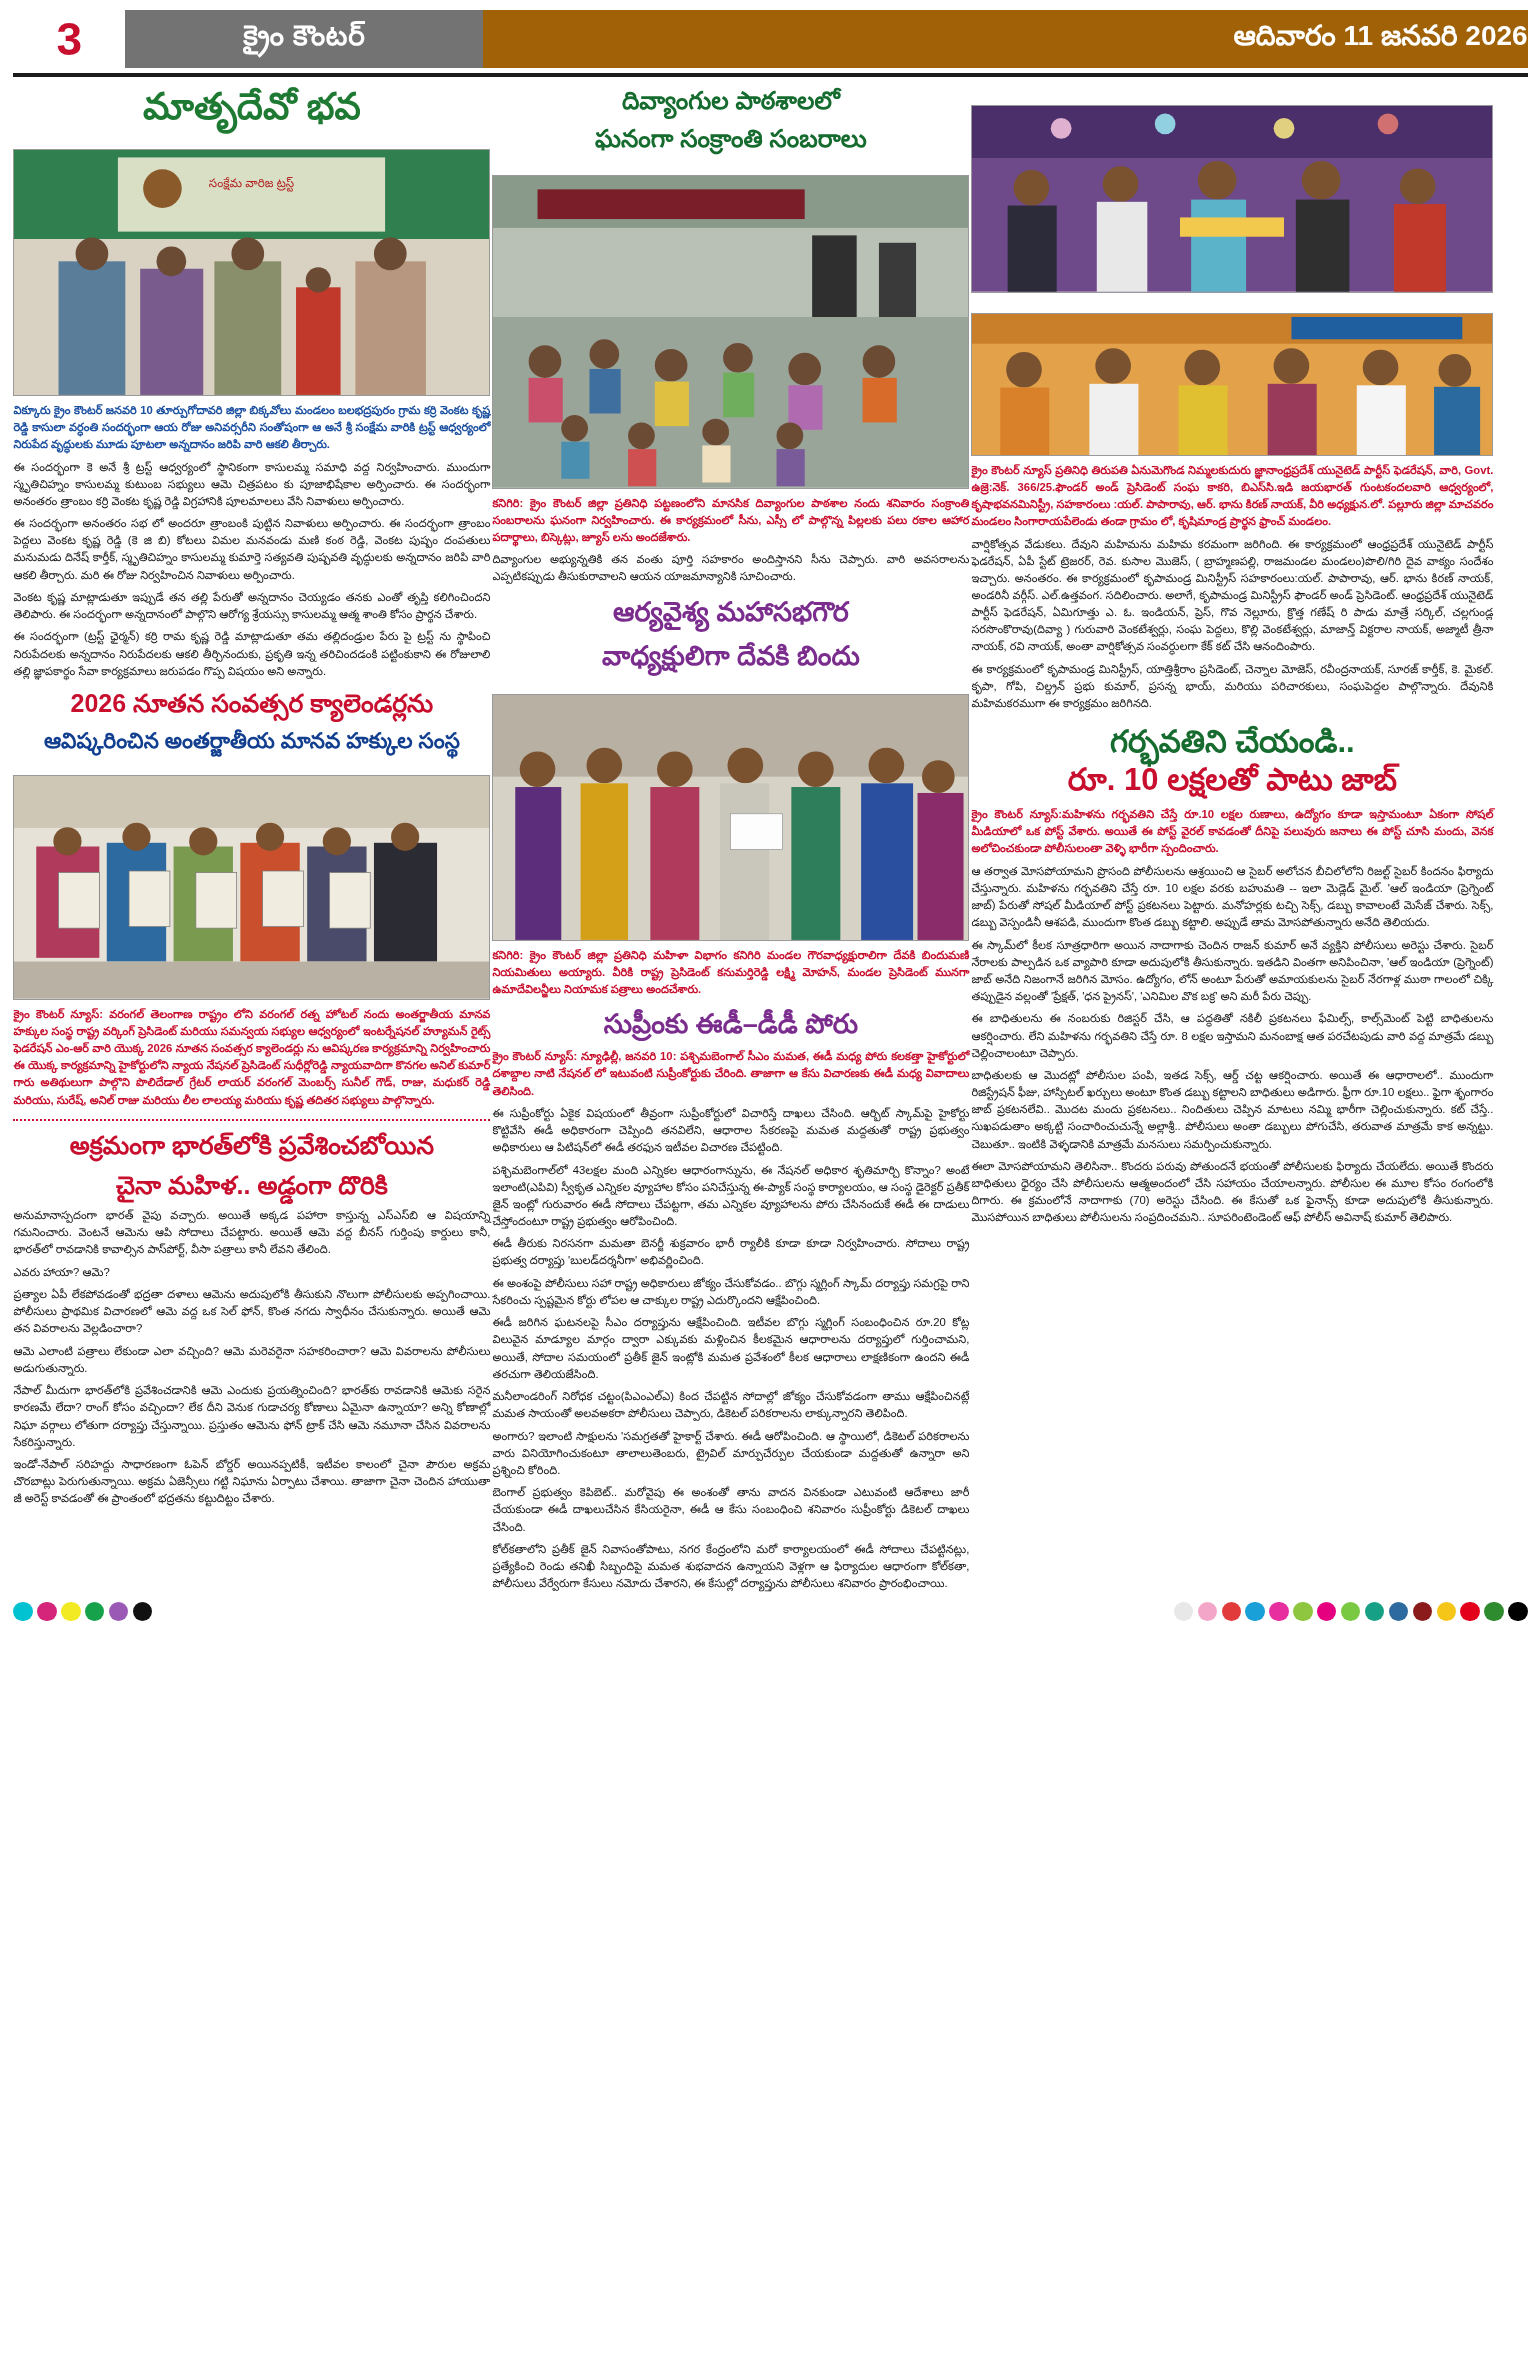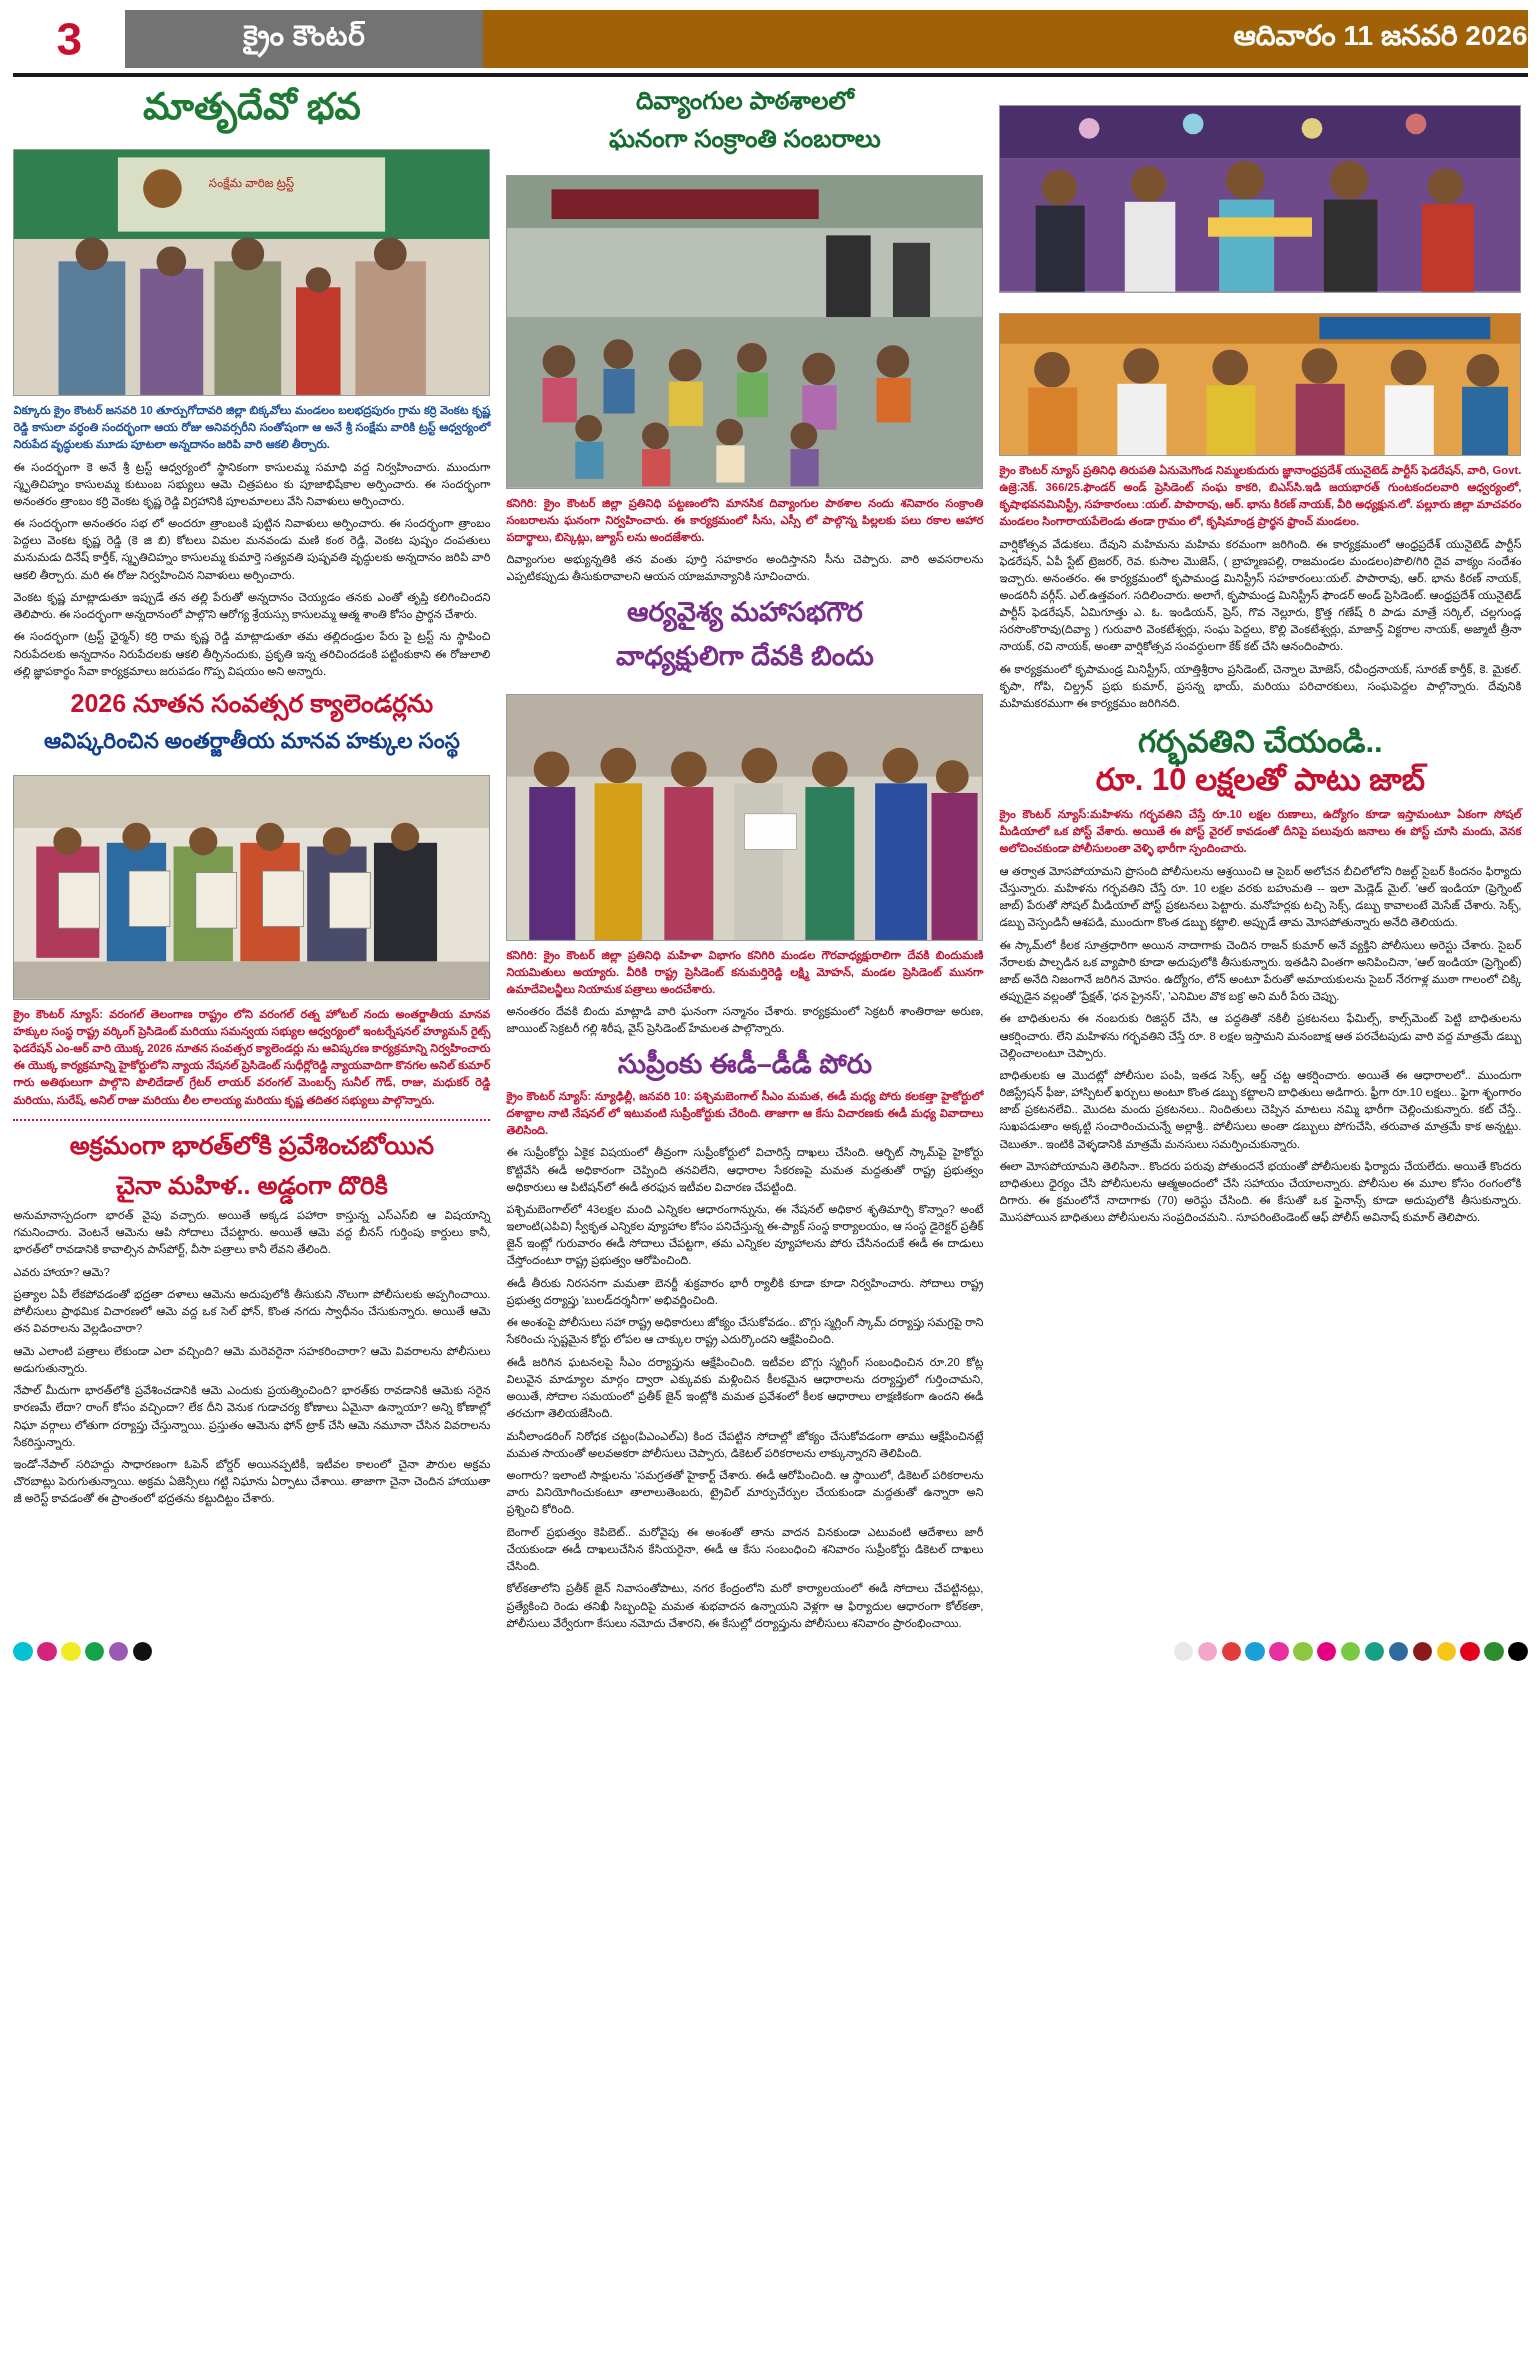--- a/index.html
+++ b/index.html
@@ -11,21 +11,21 @@
   
   .masthead{display:flex;align-items:stretch;height:58px;border:0;}
   .mh-left{width:112px;background:#ffffff;display:flex;align-items:center;justify-content:center;}
   .pageno{font-size:46px;font-weight:bold;color:#c8102e;line-height:1;}
   .mh-mid{flex:0 0 358px;background:#737373;display:flex;align-items:center;justify-content:center;}
   .mh-mid span{color:#ffffff;font-size:28px;font-weight:bold;letter-spacing:0.7px;}
   .mh-right{flex:1;background:#a16207;display:flex;align-items:center;justify-content:flex-end;}
   .mh-right span{color:#ffffff;font-size:28px;font-weight:bold;}
   .rule{height:4.5px;background:#1b1b1b;margin-top:4.5px;}
   
-  .cols{display:flex;gap:16px;margin-top:7.5px;}
+  .cols{display:flex;gap:2px;margin-top:7.5px;}
   .col{width:470px;}
   .col.c1{width:477px;}
   .col.c2{width:477px;}
   .col.c3{width:522px;}
   
   .h-main{
     font-size:37px;font-weight:bold;color:#1e7a33;text-align:center;line-height:1.15;
     margin:1.5px 0 6px 0;
   }
   .h-green{
@@ -234,21 +234,20 @@
             <circle cx="530" cy="95" r="24" fill="#7a5230"></circle>
               <rect x="496" y="119" width="70" height="211" fill="#2b4f9f"></rect>
             <circle cx="600" cy="110" r="22" fill="#7a5230"></circle>
               <rect x="572" y="132" width="62" height="198" fill="#8a2b6a"></rect>
           </g>
         </svg>
       </div>
 
       <div class="body">
         <p><span class="lead-red">కనిగిరి: క్రైం కౌంటర్ జిల్లా ప్రతినిధి   మహిళా విభాగం కనిగిరి మండల గౌరవాధ్యక్షురాలిగా దేవకి బిందుమణి నియమితులు అయ్యారు. వీరికి రాష్ట్ర ప్రెసిడెంట్ కనుమర్తిరెడ్డి లక్ష్మి మోహన్, మండల ప్రెసిడెంట్ మునగా ఉమాదేవిలన్జీలు నియామక పత్రాలు అందచేశారు.</span></p>
-        <p>అనంతరం దేవకి బిందు మాట్లాడి వారి ఘనంగా సన్మానం చేశారు. కార్యక్రమంలో సెక్రటరీ శాంతిరాజు అరుణ, జాయింట్ సెక్రటరీ గల్లి శిరీష, వైస్ ప్రెసిడెంట్ హేమలత పాల్గొన్నారు.</p>
       </div>
 
       <div class="h-purple">సుప్రీంకు ఈడీ–డీడీ పోరు</div>
 
       <div class="body">
         <p><span class="lead-red">క్రైం కౌంటర్ న్యూస్: న్యూఢిల్లీ, జనవరి 10: పశ్చిమబెంగాల్ సీఎం మమత, ఈడీ మధ్య పోరు కలకత్తా హైకోర్టులో దశాబ్దాల నాటి నేషనల్ లో ఇటువంటి సుప్రీంకోర్టుకు చేరింది. తాజాగా ఆ కేసు విచారణకు ఈడీ మధ్య వివాదాలు తెలిసింది.</span></p>
         <p>ఈ సుప్రీంకోర్టు ఏకైక విషయంలో తీవ్రంగా సుప్రీంకోర్టులో విచారిస్తే దాఖలు చేసింది. ఆర్బిట్ స్కామ్‌పై హైకోర్టు కొట్టివేసి ఈడీ అధికారంగా చెప్పింది తనవిలేని, ఆధారాల సేకరణపై మమత మద్దతుతో రాష్ట్ర ప్రభుత్వం అధికారులు ఆ పిటిషన్‌లో ఈడీ తరఫున ఇటీవల విచారణ చేపట్టింది.</p>
         <p>పశ్చిమబెంగాల్‌లో 43లక్షల మంది ఎన్నికల ఆధారంగాన్నును, ఈ నేషనల్ అధికార శృతిమార్చి కొన్నాం? అంటే ఇలాంటి(ఎపివి) స్వీకృత ఎన్నికల వ్యూహాల కోసం పనిచేస్తున్న ఈ-ప్యాక్ సంస్థ కార్యాలయం, ఆ సంస్థ డైరెక్టర్ ప్రతీక్ జైన్ ఇంట్లో గురువారం ఈడీ సోదాలు చేపట్టగా, తమ ఎన్నికల వ్యూహాలను పోరు చేసినందుకే ఈడీ ఈ దాడులు చేస్తోందంటూ రాష్ట్ర ప్రభుత్వం ఆరోపించింది.</p>
         <p>ఈడీ తీరుకు నిరసనగా మమతా బెనర్జీ శుక్రవారం భారీ ర్యాలీకి కూడా కూడా నిర్వహించారు. సోదాలు రాష్ట్ర ప్రభుత్వ దర్యాప్తు 'బులడ్‌దర్శనీగా' అభివర్ణించింది.</p>
         <p>ఈ అంశంపై పోలీసులు సహా రాష్ట్ర అధికారులు జోక్యం చేసుకోవడం.. బొగ్గు స్మగ్లింగ్ స్కామ్ దర్యాప్తు సమగ్రపై రాని సేకరించు స్పష్టమైన కోర్టు లోపల ఆ చాక్కుల రాష్ట్ర ఎదుర్కొందని ఆక్షేపించింది.</p>

